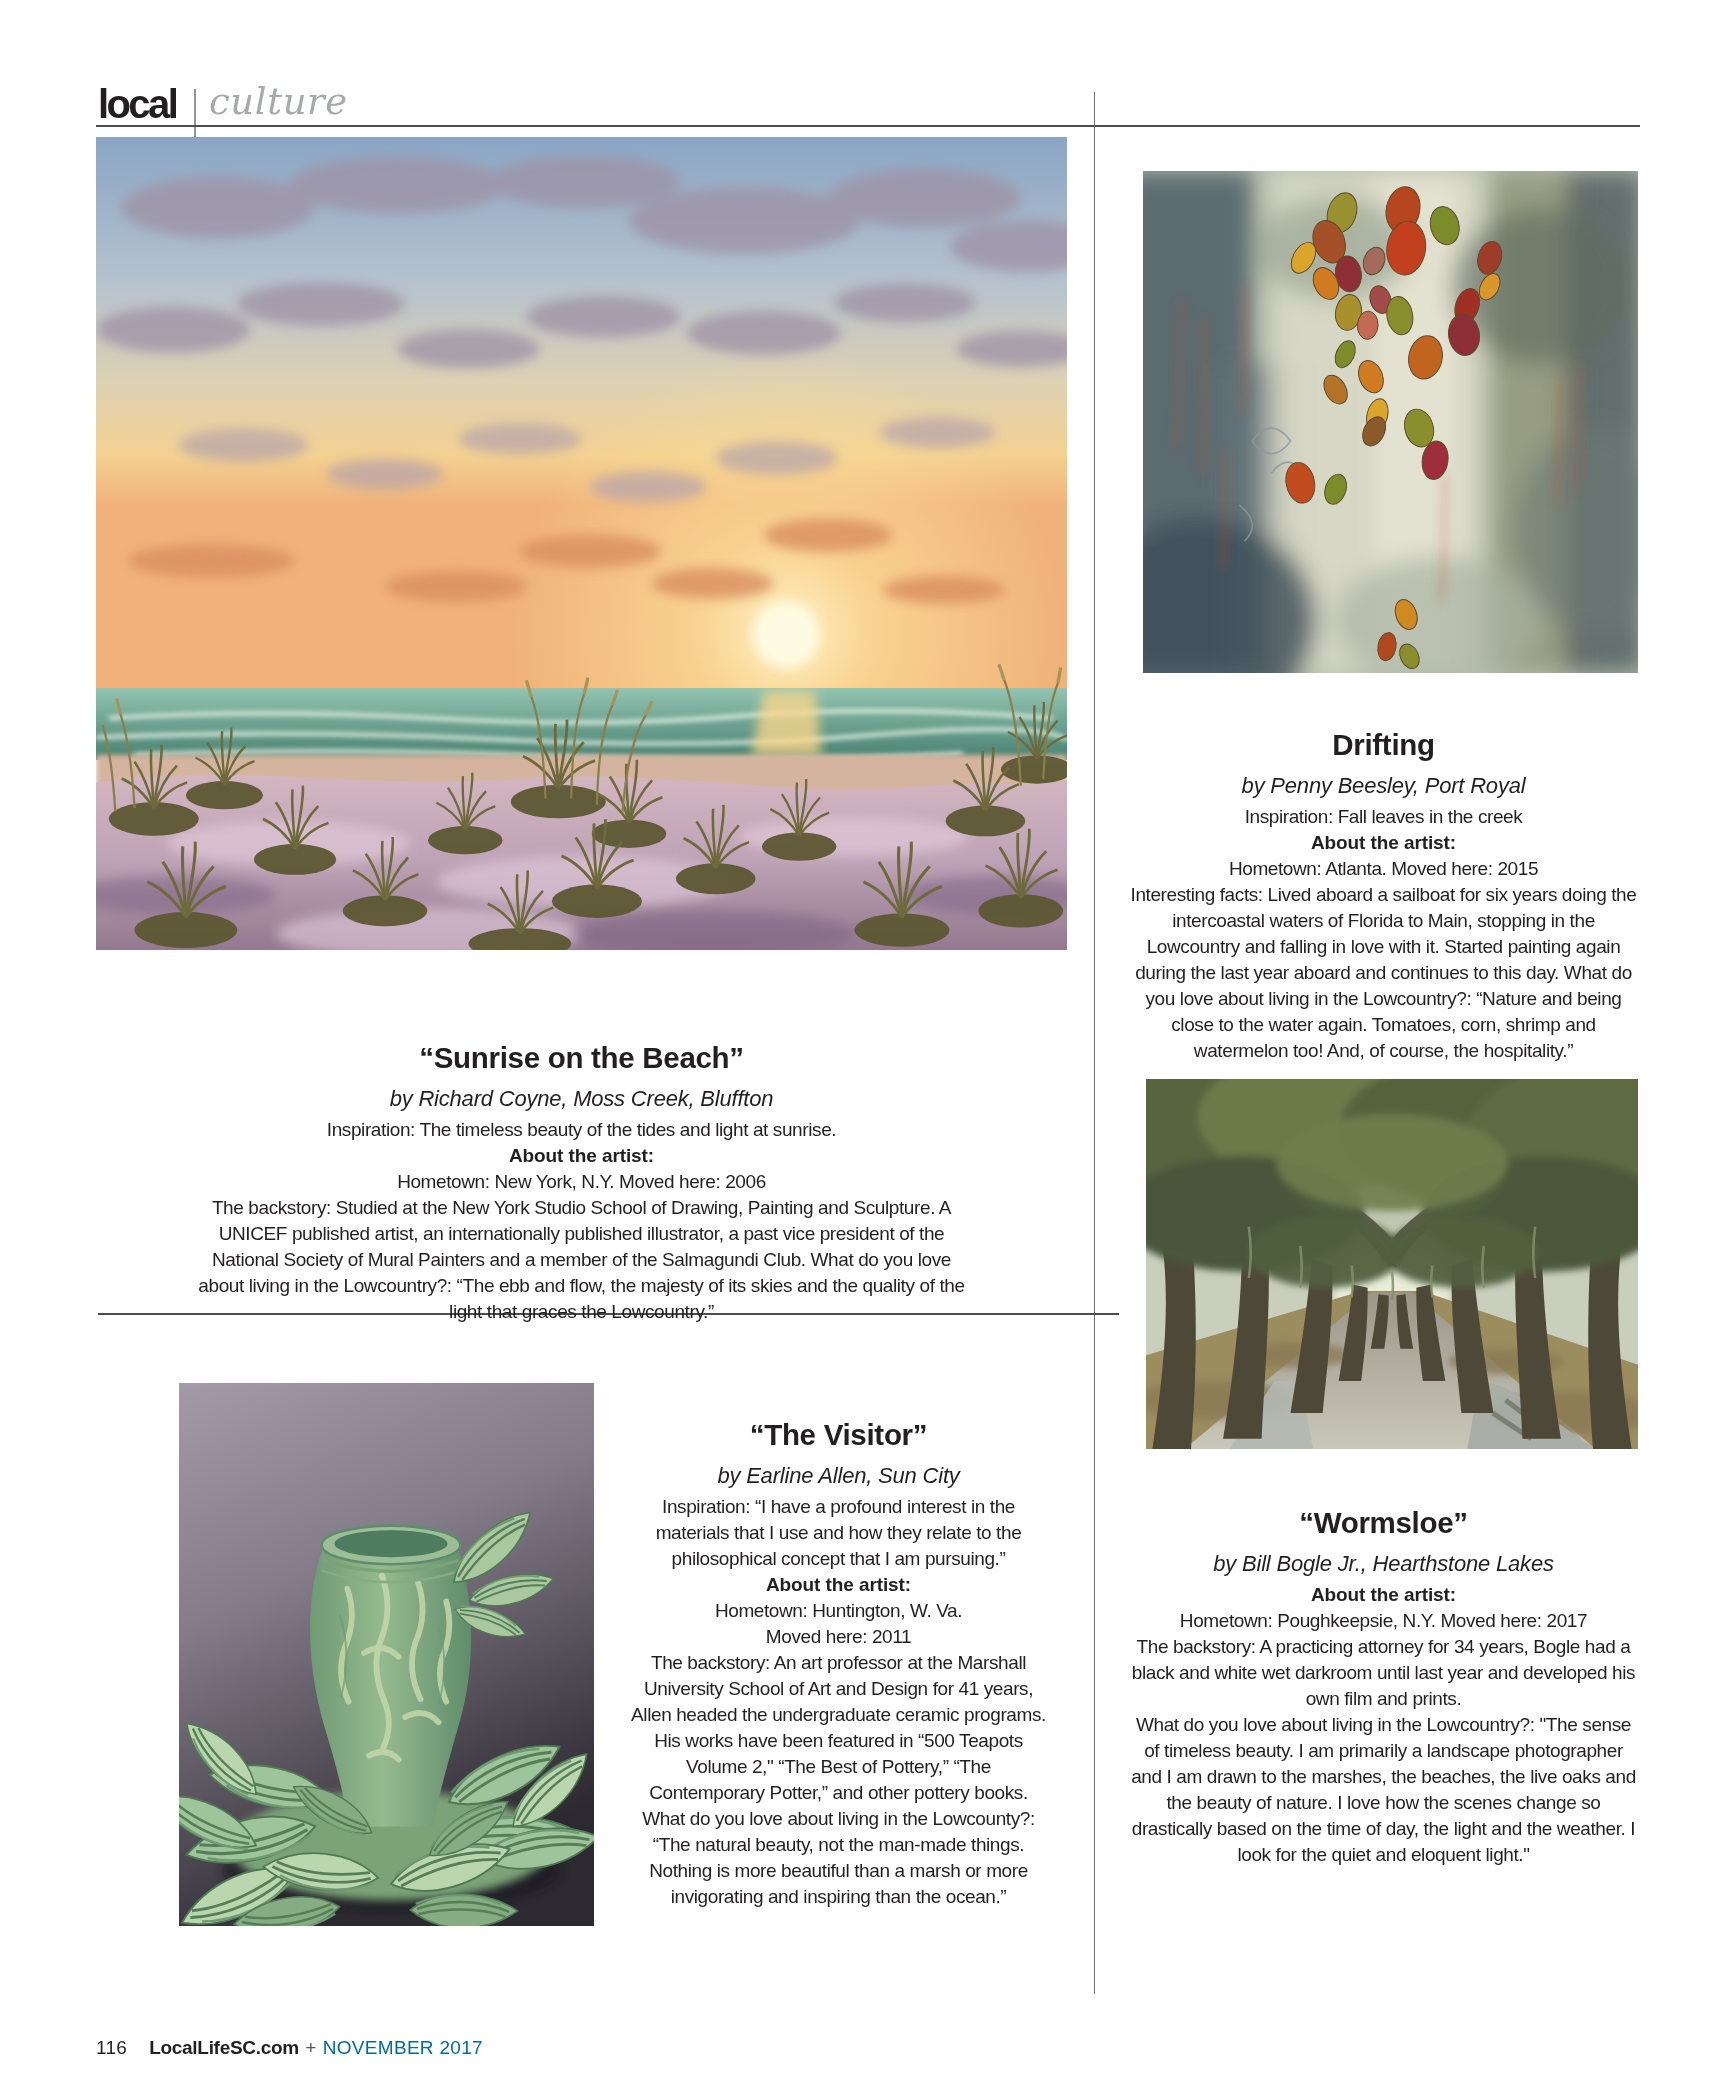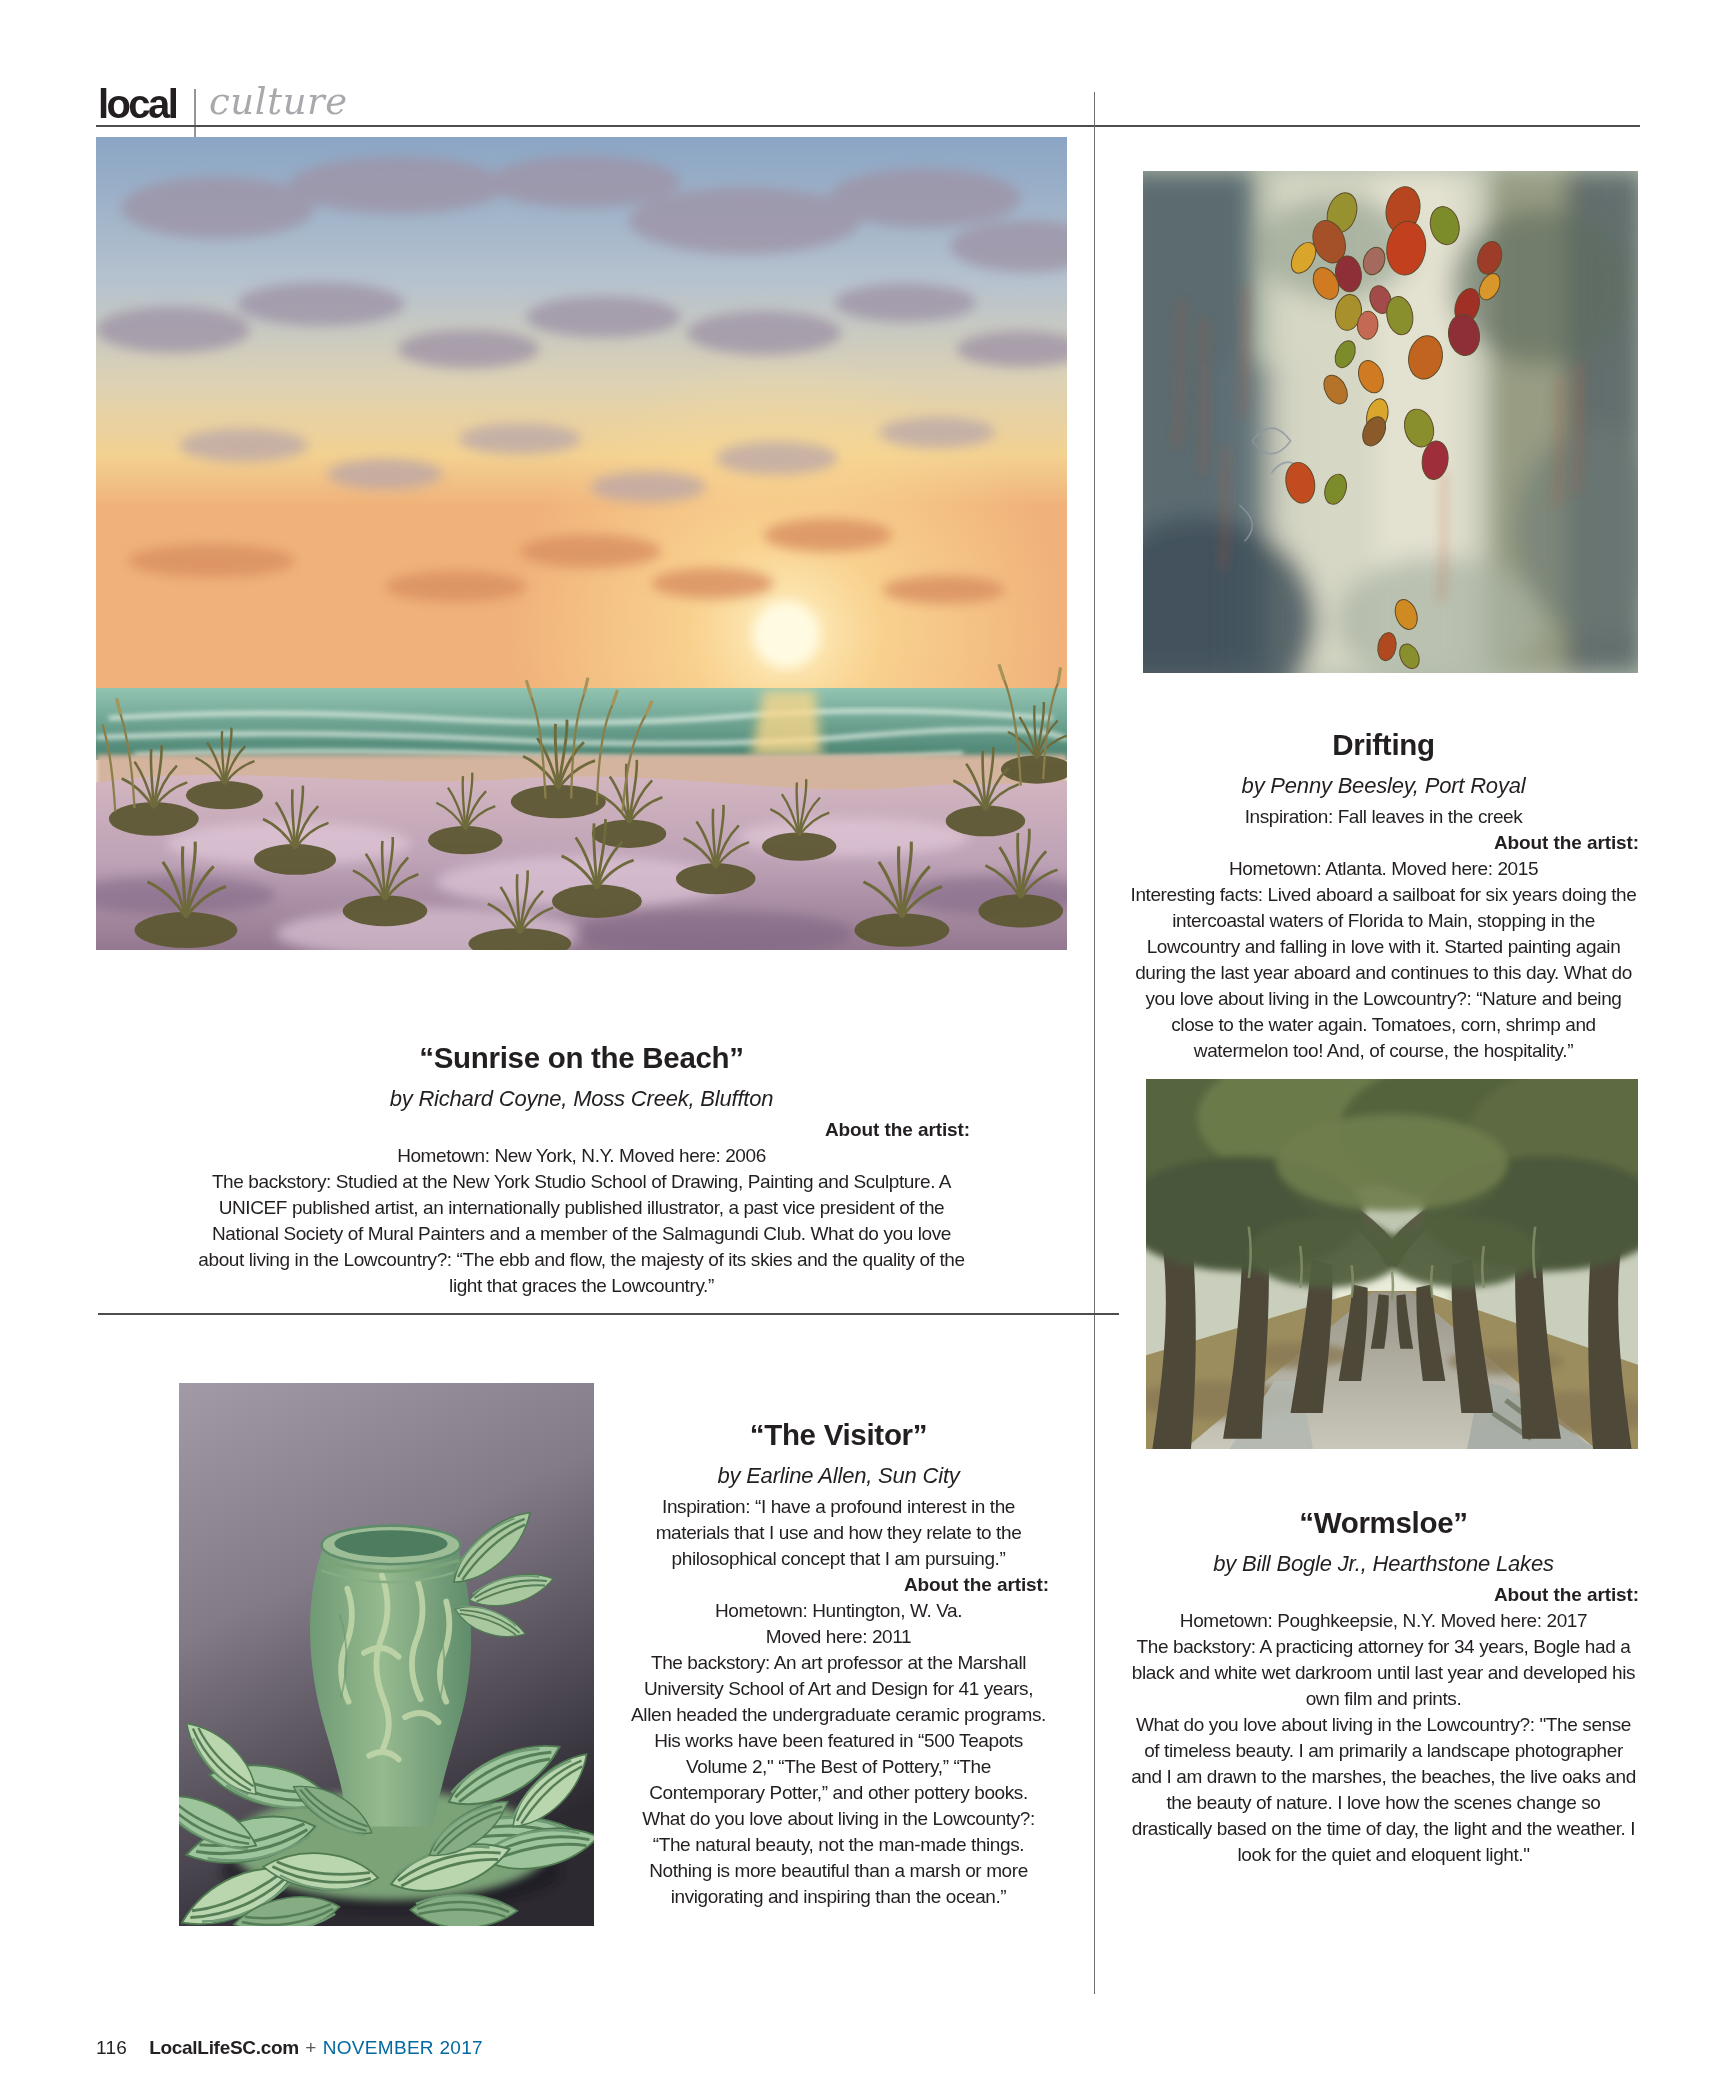--- a/index.html
+++ b/index.html
@@ -34,21 +34,21 @@
   .fig-sunrise  { left:96px;  top:137px;  width:971px; height:813px; }
   .fig-drifting { left:1143px; top:171px;  width:495px;  height:502px;  }
   .fig-wormsloe { left:1146px; top:1079px; width:492px;  height:370px;  }
   .fig-visitor  { left:179px;  top:1383px; width:415px;  height:543px;  }
 
   
   .article { position:absolute; text-align:center; color:#231f20; }
   .article .title  { font-size:29.5px; font-weight:bold; letter-spacing:-0.3px; margin-bottom:10.3px;margin-top:40px; }
   .article .byline { font-style:italic; font-size:22px; line-height:28px; margin-bottom:3.9px; letter-spacing:-0.2px; }
   .article p { font-size:19px; line-height:26px; letter-spacing:-0.4px; }
-  .article p.bold { font-weight:bold; letter-spacing:-0.1px;text-align:right; }
+  .article p.bold { font-weight:bold; letter-spacing:-0.1px; }
   .art-sunrise  { left:193px;  top:1001px; width:777px; }
   .art-drifting { left:1128px; top:688px; width:511px; }
   .art-visitor  { left:628px;  top:1378px; width:421px; }
   .art-wormsloe { left:1128px; top:1466px; width:511px; }
 
   
   .footer { position:absolute; left:96px; top:2037px; font-size:19px; color:#231f20; display:flex; align-items:baseline; }
   .footer .pagenum { letter-spacing:0.3px; margin-right:22px; }
   .footer .site { font-weight:bold; letter-spacing:-0.3px; }
   .footer .sep { margin:0 6.4px; color:#58595b; }
@@ -211,20 +211,21 @@
       </g>
       <g stroke="#a5955a" stroke-width="5" fill="none">
         <path d="M678,872 l-8,-26 M760,868 l6,-26 M804,885 l8,-24 M856,900 l10,-22 M1414,845 l-8,-24 M1498,850 l4,-24 M38,898 l-6,-24"></path>
       </g>
     </svg>
   </figure>
 
   <section class="article art-sunrise">
     <div class="title">“Sunrise on the Beach”</div>
     <div class="byline">by Richard Coyne, Moss Creek, Bluffton</div>
+    <p>Inspiration: The timeless beauty of the tides and light at sunrise.</p>
     <p class="bold">About the artist:</p>
     <p>Hometown: New York, N.Y. Moved here: 2006</p>
     <p>The backstory: Studied at the New York Studio School of Drawing, Painting and Sculpture. A UNICEF published artist, an internationally published illustrator, a past vice president of the National Society of Mural Painters and a member of the Salmagundi Club. What do you love about living in the Lowcountry?: “The ebb and flow, the majesty of its skies and the quality of the light that graces the Lowcountry.”</p>
   </section>
 
   <figure class="fig-drifting">
     <svg viewBox="0 0 771 781" preserveAspectRatio="none">
       <defs>
         <filter id="blur18">
             <feGaussianBlur stdDeviation="18"></feGaussianBlur>

